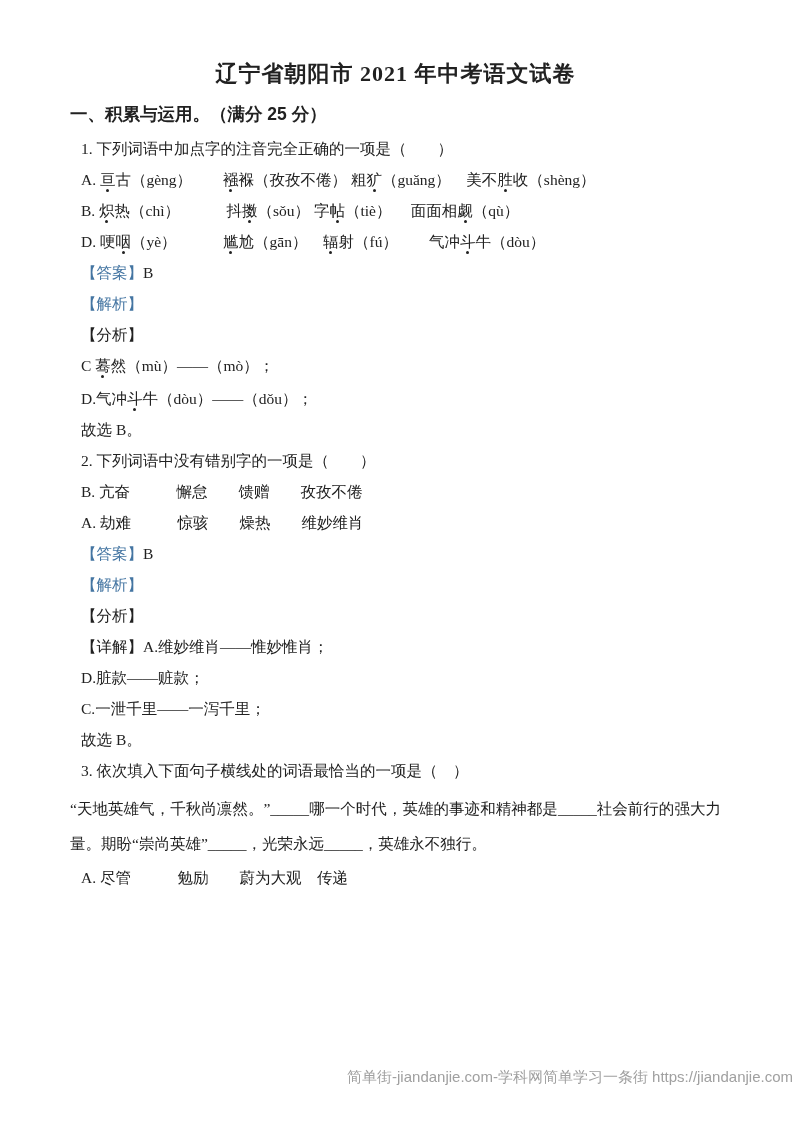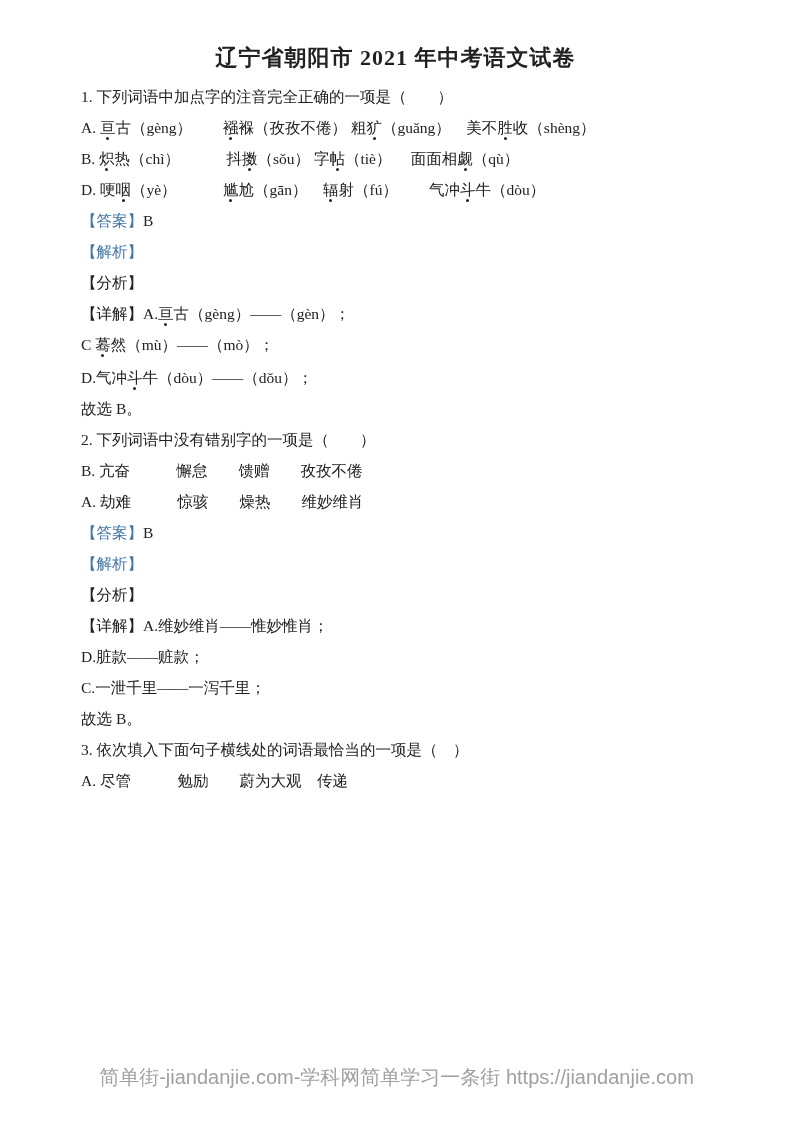--- a/index.html
+++ b/index.html
@@ -4,21 +4,21 @@
 <style>
   html,body{margin:0;padding:0;}
   body{
     width:793px;height:1122px;
     background:#ffffff;
     position:relative;
     overflow:hidden;
     font-family:"Liberation Serif","DejaVu Serif",serif;
     color:var(--text,#212121);
   }
-  .content{padding:44px 72px 0 70px;}
+  .content{padding:60px 72px 0 70px;}
   .doc-title{
     font-size:22px;font-weight:bold;line-height:28px;
     text-align:center;margin:0 0 14px 0;letter-spacing:1px;
   }
   .sec-heading{
     font-family:"Liberation Sans","DejaVu Sans",sans-serif;
     font-size:17.5px;font-weight:bold;line-height:24px;
     margin:0 0 12px 0;
   }
   .line{font-size:15.5px;line-height:21px;margin:0 0 10px 11px;white-space:pre-wrap;}
@@ -29,57 +29,58 @@
     content:"";position:absolute;left:50%;bottom:-4px;
     width:3px;height:3px;margin-left:-1.5px;border-radius:50%;
     background:var(--text,#212121);
   }
   .passage{
     font-size:15.5px;line-height:35px;text-align:justify;
     margin:0 0 6px 0;white-space:normal;
   }
   .footer{
     position:absolute;left:0;right:0;top:1066px;
-    text-align:center;
+    text-align:right;
     font-family:"Liberation Sans","DejaVu Sans",sans-serif;
-    font-size:20px;line-height:22px;
+    font-size:15px;line-height:22px;
     color:var(--footer,#a0a0a0);
   }
 </style>
 </head>
 <body>
 
 <div class="content">
 
   <h1 class="doc-title">辽宁省朝阳市 2021 年中考语文试卷</h1>
 
+  <h2 class="sec-heading">一、积累与运用。（满分 25 分）</h2>
 
   <div class="line">1. 下列词语中加点字的注音完全正确的一项是（　　）</div>
   <div class="line"><span>A. </span><span class="dot">亘</span><span>古（gèng）　　</span><span class="dot">襁</span><span>褓（孜孜不倦） </span><span>粗</span><span class="dot">犷</span><span>（guǎng）　</span><span>美不</span><span class="dot">胜</span><span>收（shèng）</span></div>
   <div class="line"><span>B. </span><span class="dot">炽</span><span>热（chì）　　　</span><span>抖</span><span class="dot">擞</span><span>（sǒu） </span><span>字</span><span class="dot">帖</span><span>（tiè）　 </span><span>面面相</span><span class="dot">觑</span><span>（qù）</span></div>
   <div class="line"><span>D. </span><span>哽</span><span class="dot">咽</span><span>（yè）　　　</span><span class="dot">尴</span><span>尬（gān）　</span><span class="dot">辐</span><span>射（fú）　　</span><span>气冲</span><span class="dot">斗</span><span>牛（dòu）</span></div>
 
   <div class="line"><span class="blue">【答案】</span><span>B</span></div>
   <div class="line blue">【解析】</div>
   <div class="line">【分析】</div>
-  <div class="line"><span>【详解】A.</span><span class="dot">亘</span><span>古（gèng）——（gèn）；</span></div>
   <div class="line"><span>C </span><span class="dot">蓦</span><span>然（mù）——（mò）；</span></div>
   <div class="line gap-top"><span>D.气冲</span><span class="dot">斗</span><span>牛（dòu）——（dǒu）；</span></div>
   <div class="line">故选 B。</div>
 
   <div class="line">2. 下列词语中没有错别字的一项是（　　）</div>
   <div class="line">B. 亢奋　　　懈怠　　馈赠　　孜孜不倦</div>
   <div class="line">A. 劫难　　　惊骇　　燥热　　维妙维肖</div>
 
   <div class="line"><span class="blue">【答案】</span><span>B</span></div>
   <div class="line blue">【解析】</div>
   <div class="line">【分析】</div>
   <div class="line">【详解】A.维妙维肖——惟妙惟肖；</div>
   <div class="line">D.脏款——赃款；</div>
   <div class="line">C.一泄千里——一泻千里；</div>
   <div class="line">故选 B。</div>
 
   <div class="line">3. 依次填入下面句子横线处的词语最恰当的一项是（　）</div>
+  <div class="passage">“天地英雄气，千秋尚凛然。”_____哪一个时代，英雄的事迹和精神都是_____社会前行的强大力量。期盼“崇尚英雄”_____，光荣永远_____，英雄永不独行。</div>
   <div class="line">A. 尽管　　　勉励　　蔚为大观　传递</div>
 
 </div>
 
 <div class="footer">简单街-jiandanjie.com-学科网简单学习一条街 https://jiandanjie.com</div>
 
 </body></html>

